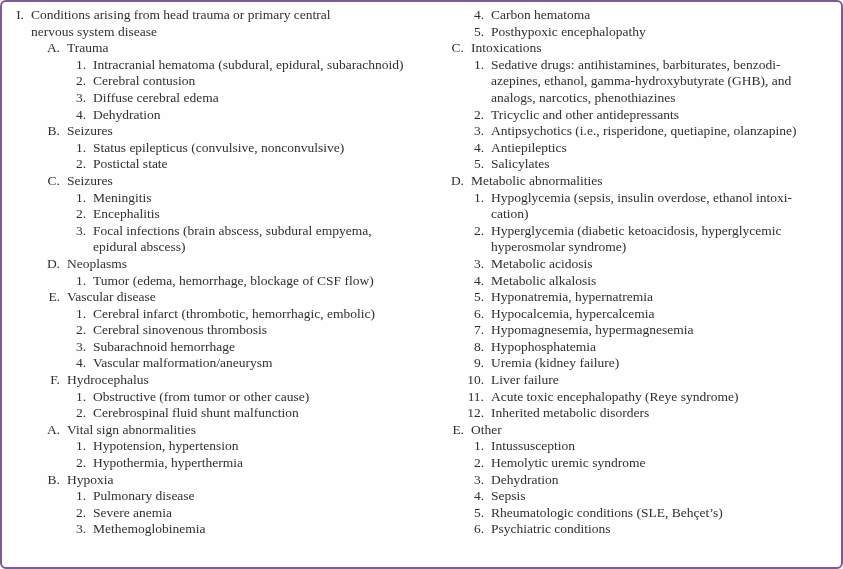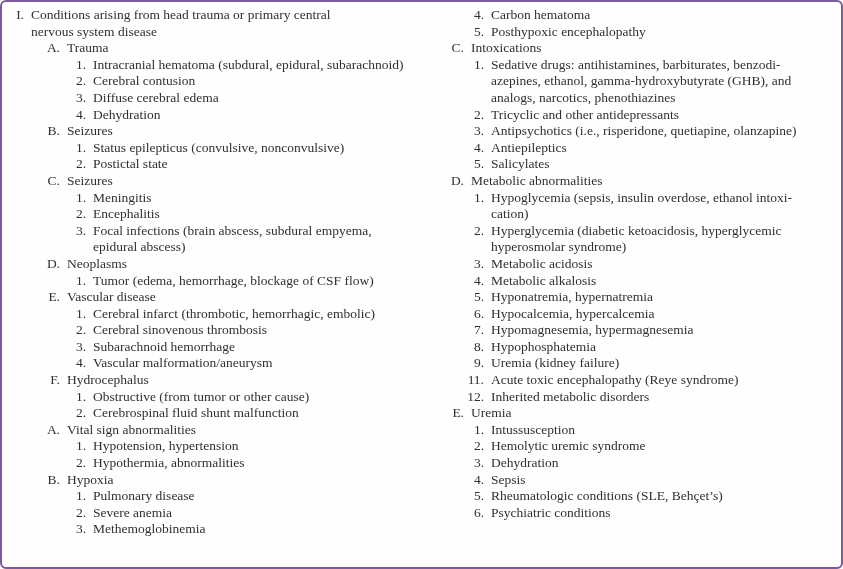--- a/index.html
+++ b/index.html
@@ -156,21 +156,21 @@
       <div class="row lv2">
         <span class="marker">A.</span>
         <span class="text">Vital sign abnormalities</span>
       </div>
       <div class="row lv3">
         <span class="marker">1.</span>
         <span class="text">Hypotension, hypertension</span>
       </div>
       <div class="row lv3">
         <span class="marker">2.</span>
-        <span class="text">Hypothermia, abnormalities</span>
+        <span class="text">Hypothermia, hyperthermia</span>
       </div>
       <div class="row lv2">
         <span class="marker">B.</span>
         <span class="text">Hypoxia</span>
       </div>
       <div class="row lv3">
         <span class="marker">1.</span>
         <span class="text">Pulmonary disease</span>
       </div>
       <div class="row lv3">
@@ -253,30 +253,34 @@
       </div>
       <div class="row lv3">
         <span class="marker">8.</span>
         <span class="text">Hypophosphatemia</span>
       </div>
       <div class="row lv3">
         <span class="marker">9.</span>
         <span class="text">Uremia (kidney failure)</span>
       </div>
       <div class="row lv3">
+        <span class="marker">10.</span>
+        <span class="text">Liver failure</span>
+      </div>
+      <div class="row lv3">
         <span class="marker">11.</span>
         <span class="text">Acute toxic encephalopathy (Reye syndrome)</span>
       </div>
       <div class="row lv3">
         <span class="marker">12.</span>
         <span class="text">Inherited metabolic disorders</span>
       </div>
       <div class="row lv2">
         <span class="marker">E.</span>
-        <span class="text">Uremia</span>
+        <span class="text">Other</span>
       </div>
       <div class="row lv3">
         <span class="marker">1.</span>
         <span class="text">Intussusception</span>
       </div>
       <div class="row lv3">
         <span class="marker">2.</span>
         <span class="text">Hemolytic uremic syndrome</span>
       </div>
       <div class="row lv3">

